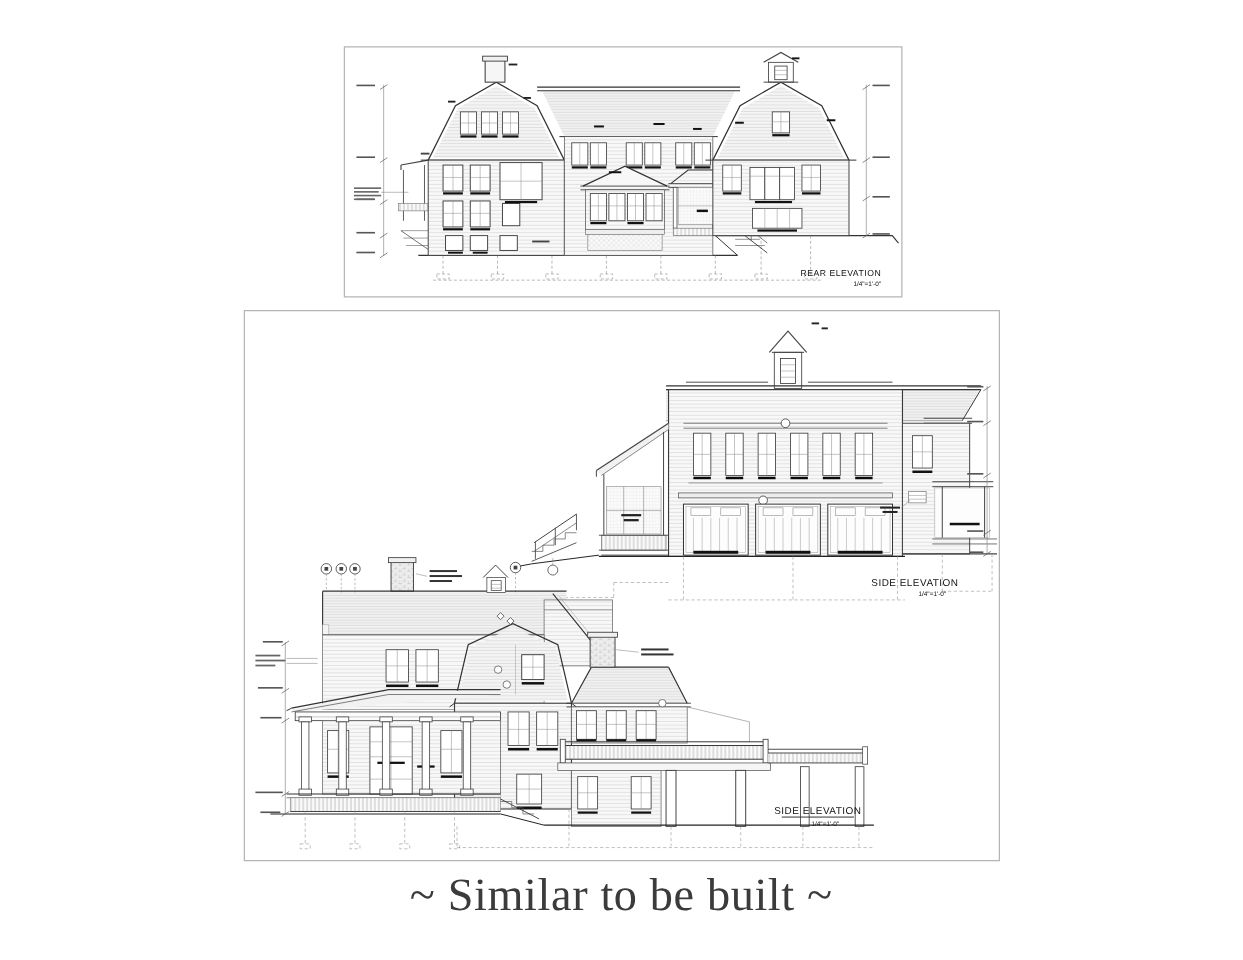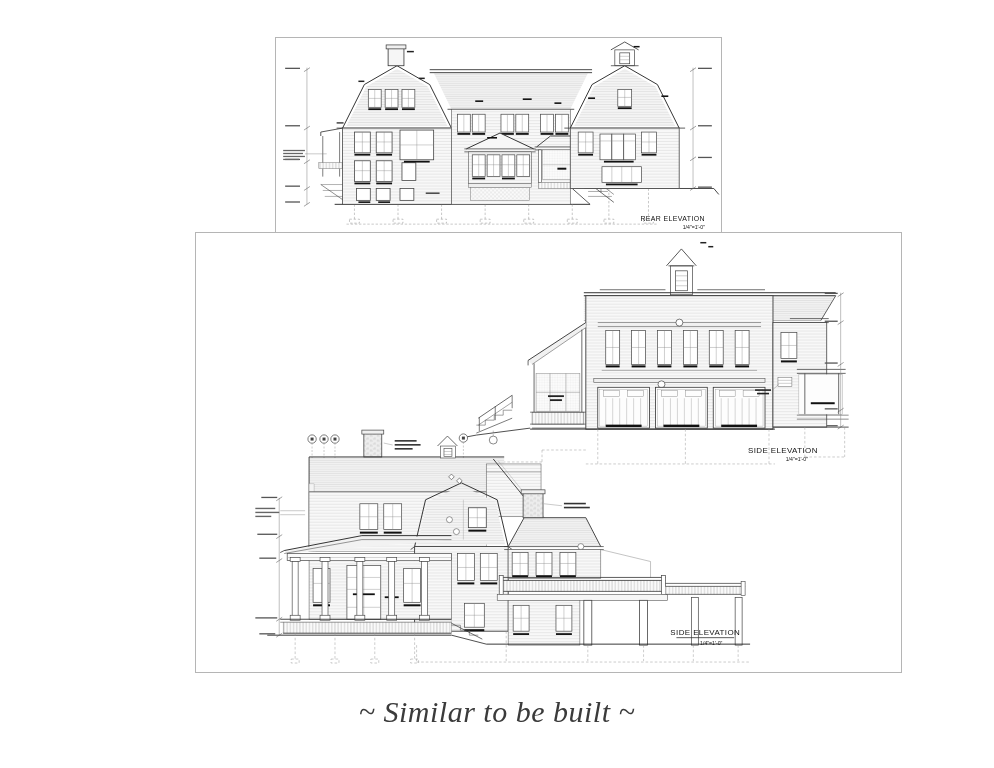--- a/index.html
+++ b/index.html
@@ -1,24 +1,24 @@
 <!DOCTYPE html>
 <html><head>
 <meta charset="utf-8">
 <style>
   html,body{margin:0;padding:0;background:#ffffff;}
   #stage{position:relative;width:994px;height:768px;background:#ffffff;overflow:hidden;
          font-family:"Liberation Sans",sans-serif;}
   .sheet{position:absolute;background:#ffffff;border:1px solid #b5b5b5;box-sizing:border-box;}
   #sheet-rear{left:275px;top:37px;width:447px;height:201px;}
-  #sheet-side{left:195px;top:232px;width:707px;height:441px;padding-left:40px;}
+  #sheet-side{left:195px;top:248px;width:605px;height:441px;padding-left:40px;}
   .sheet svg{position:absolute;left:0;top:0;width:100%;height:100%;}
   #caption{position:absolute;left:0;top:695px;width:994px;text-align:center;
-           font-family:"Liberation Serif",serif;font-style:italic;font-weight:400;
-           font-size:30px;letter-spacing:0.5px;color:#3b3b3b;}
+           font-family:"Liberation Serif",serif;font-weight:400;
+           font-size:37px;letter-spacing:0.5px;color:#3b3b3b;}
   text.ttl{font-family:"Liberation Sans",sans-serif;font-size:7px;letter-spacing:.4px;fill:#111;}
   text.ttl2{font-family:"Liberation Sans",sans-serif;font-size:8px;letter-spacing:.4px;fill:#111;}
   text.scl{font-family:"Liberation Sans",sans-serif;font-size:5.2px;fill:#111;}
 </style>
 </head>
 <body>
 
 <div id="stage">
 
   <div class="sheet" id="sheet-rear">

